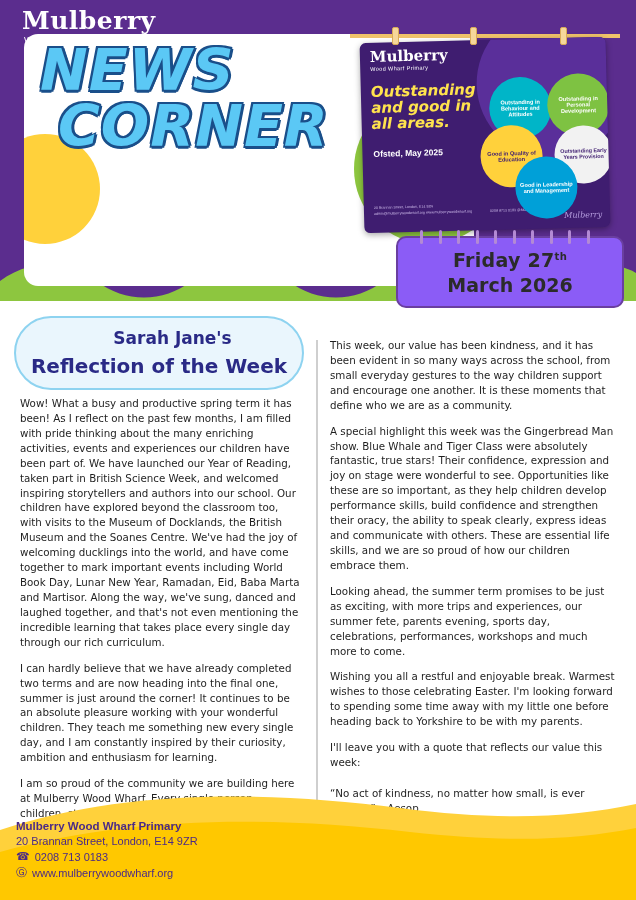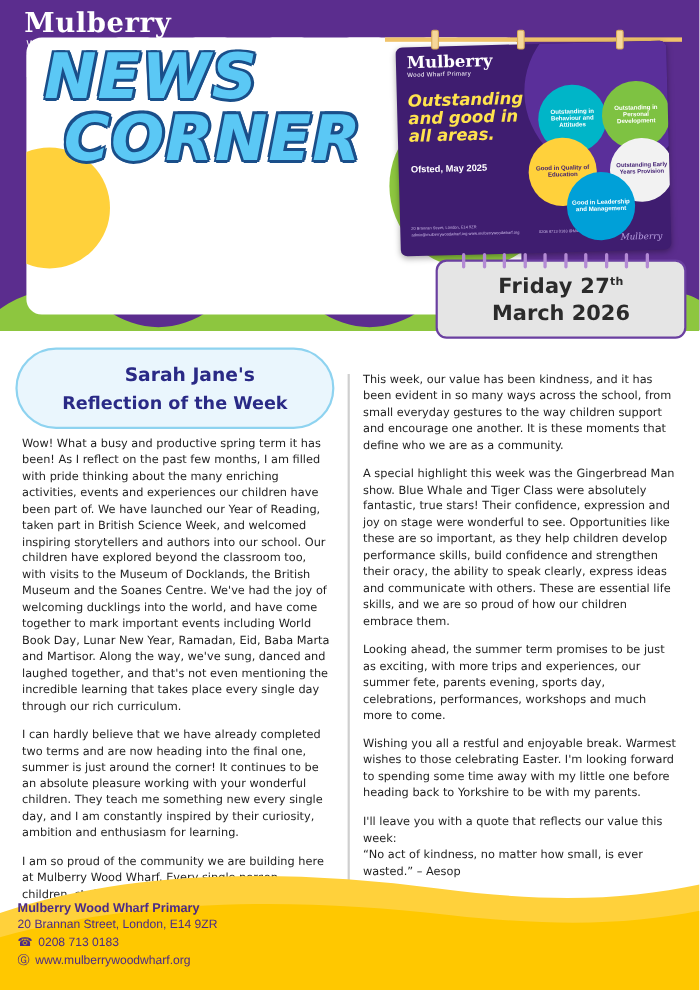--- a/index.html
+++ b/index.html
@@ -186,21 +186,21 @@
   .b2 { left: 186px; top: 36px; width: 62px; height: 62px; background: #7ec242; font-size: 5.6px; }
   .b3 { left: 118px; top: 86px; width: 62px; height: 62px; background: #ffd13b; color: #3f1d70; font-size: 5.6px; }
   .b4 { left: 192px; top: 88px; width: 58px; height: 58px; background: #f2f2f2; color: #3f1d70; font-size: 5.4px; }
   .b5 { left: 152px; top: 118px; width: 62px; height: 62px; background: #00a0d8; font-size: 5.6px; }
 
   
   .date-card {
     position: absolute;
     left: 396px; top: 236px;
     width: 228px; height: 72px;
-    background: #e5e5e5;
+    background: #8b5cf6;
     border: 2px solid #6a3fa0;
     border-radius: 10px;
     z-index: 8;
     display: flex; align-items: center; justify-content: center;
     flex-direction: column;
     font-family: "DejaVu Sans", sans-serif;
     color: #2b2b2b;
   }
   .date-card .d1 { font-size: 19px; font-weight: bold; letter-spacing: .3px;}
   .date-card .d1 sup { font-size: 10px; }
@@ -223,21 +223,21 @@
     background: #eaf6fd;
     border: 2px solid #8ed3f0;
     border-radius: 40px;
     display: flex; flex-direction: column;
     align-items: center; justify-content: center;
     color: #2a2a86;
     font-family: "DejaVu Sans", sans-serif;
     font-weight: bold;
   }
   .reflect-head .r1 { font-size: 17px; margin-left: 27px; }
-  .reflect-head .r2 { font-size: 16px; margin-top: 6px; }
+  .reflect-head .r2 { font-size: 20px; margin-top: 6px; }
 
   
   .col {
     position: absolute;
     font-family: "DejaVu Sans", sans-serif;
     font-size: 10.3px;
     line-height: 1.45;
     color: #1e1e1e;
   }
   .col p { margin-bottom: 11px; }
@@ -351,21 +351,21 @@
     <p>Wow! What a busy and productive spring term it has been! As I reflect on the past few months, I am filled with pride thinking about the many enriching activities, events and experiences our children have been part of. We have launched our Year of Reading, taken part in British Science Week, and welcomed inspiring storytellers and authors into our school. Our children have explored beyond the classroom too, with visits to the Museum of Docklands, the British Museum and the Soanes Centre. We've had the joy of welcoming ducklings into the world, and have come together to mark important events including World Book Day, Lunar New Year, Ramadan, Eid, Baba Marta and Martisor. Along the way, we've sung, danced and laughed together, and that's not even mentioning the incredible learning that takes place every single day through our rich curriculum.</p>
     <p>I can hardly believe that we have already completed two terms and are now heading into the final one, summer is just around the corner! It continues to be an absolute pleasure working with your wonderful children. They teach me something new every single day, and I am constantly inspired by their curiosity, ambition and enthusiasm for learning.</p>
     <p>I am so proud of the community we are building here at Mulberry Wood Wharf. Every single person, children, staff and families, plays an important role in ensuring our school is a place where everyone feels welcome, included and represented. Thank you, as always, for the kindness you show and the thoughtful feedback you share. It truly makes a difference.</p>
   </div>
 
   <div class="col col-right">
     <p>This week, our value has been kindness, and it has been evident in so many ways across the school, from small everyday gestures to the way children support and encourage one another. It is these moments that define who we are as a community.</p>
     <p>A special highlight this week was the Gingerbread Man show. Blue Whale and Tiger Class were absolutely fantastic, true stars! Their confidence, expression and joy on stage were wonderful to see. Opportunities like these are so important, as they help children develop performance skills, build confidence and strengthen their oracy, the ability to speak clearly, express ideas and communicate with others. These are essential life skills, and we are so proud of how our children embrace them.</p>
     <p>Looking ahead, the summer term promises to be just as exciting, with more trips and experiences, our summer fete, parents evening, sports day, celebrations, performances, workshops and much more to come.</p>
     <p>Wishing you all a restful and enjoyable break. Warmest wishes to those celebrating Easter. I'm looking forward to spending some time away with my little one before heading back to Yorkshire to be with my parents.</p>
-    <p style="margin-bottom:0;">I'll leave you with a quote that reflects our value this week:</p>
+    <p style="margin-bottom:16px;">I'll leave you with a quote that reflects our value this week:</p>
     <p>“No act of kindness, no matter how small, is ever wasted.” – Aesop</p>
   </div>
 
   <svg class="bottom-wave" viewBox="0 0 636 110" preserveAspectRatio="none">
     <path d="M0,40 C120,0 260,0 400,18 C500,31 570,28 636,14 L636,110 L0,110 Z" fill="#ffd13b"></path>
     <path d="M0,62 C130,26 270,26 410,42 C510,53 575,50 636,38 L636,110 L0,110 Z" fill="#ffc800"></path>
   </svg>
 
   <div class="footer">
     <div class="f-name">Mulberry Wood Wharf Primary</div>

